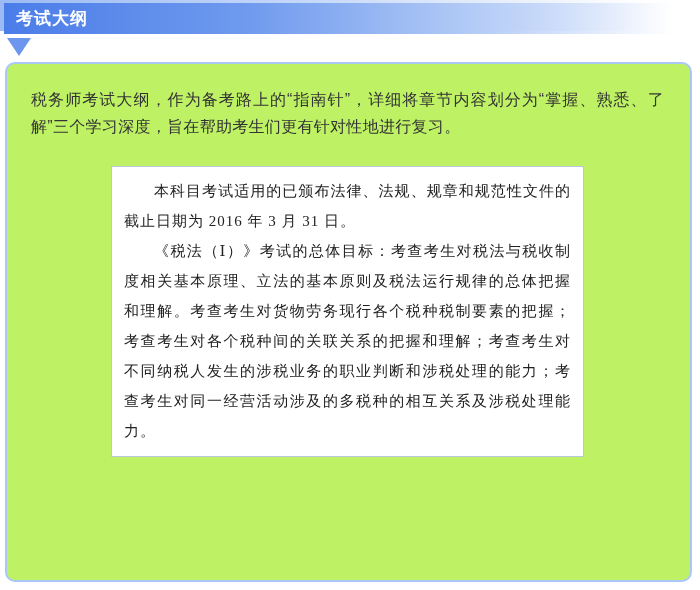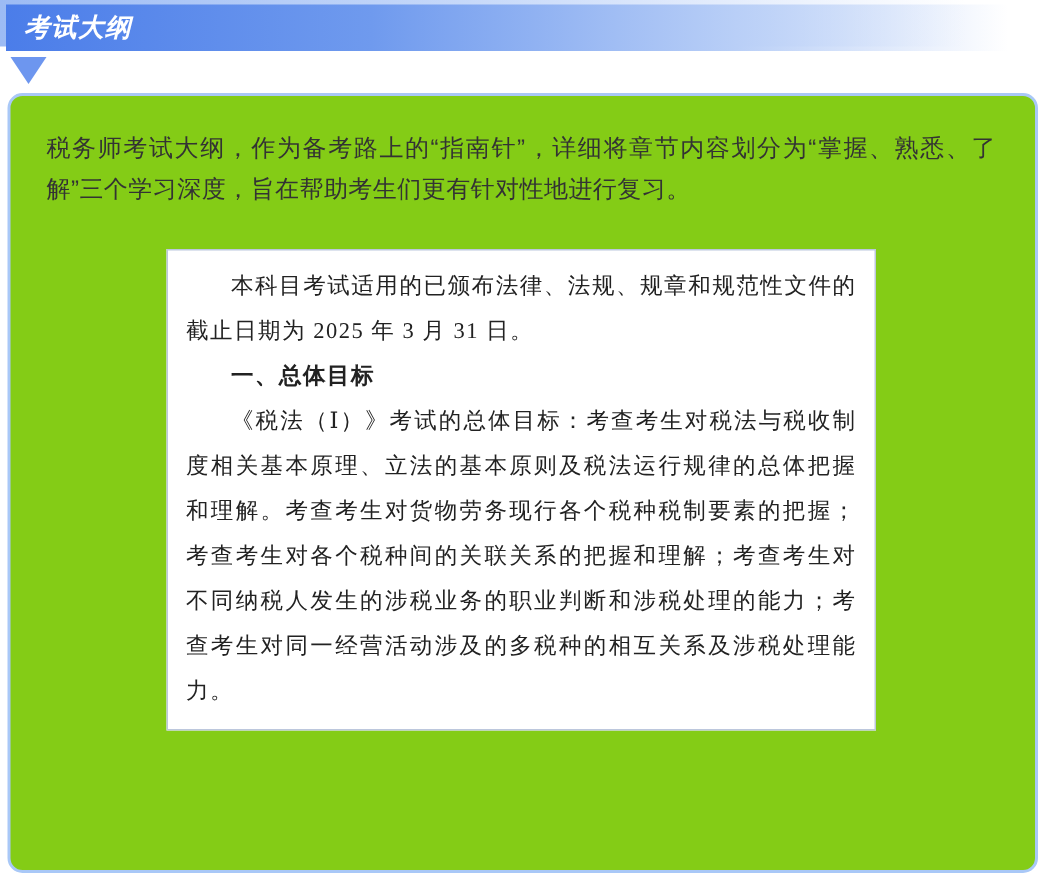--- a/index.html
+++ b/index.html
@@ -2,21 +2,21 @@
 <html><head>
 <meta charset="utf-8">
 <style>
   * { margin: 0; padding: 0; box-sizing: border-box; }
   html, body { width: 700px; height: 590px; background: #ffffff; overflow: hidden; }
   body { font-family: "Liberation Sans", "DejaVu Sans", sans-serif; }
 
   .page { position: relative; width: 700px; height: 590px; background: #ffffff; }
 
   
-  .header { position: relative; height: 34px; width: 100%; font-style: italic; }
+  .header { position: relative; height: 34px; width: 100%; }
   .header-back {
     position: absolute; left: 0; top: 0; width: 100%; height: 31px;
     background: linear-gradient(to right, #9cbbf4 0%, #c7d9f9 45%, rgba(255,255,255,0) 92%);
   }
   .header-bar {
     position: absolute; left: 4px; top: 3px; right: 0; height: 31px;
     background: linear-gradient(to right, #4b7de9 0%, #6f9aee 35%, #b9cff7 70%, rgba(255,255,255,0) 96%);
     display: flex; align-items: center; padding-left: 12px;
   }
   .header-title {
@@ -27,21 +27,21 @@
   .triangle {
     width: 0; height: 0; margin: 4px 0 0 7px;
     border-left: 12px solid transparent;
     border-right: 12px solid transparent;
     border-top: 18px solid #6d96ef;
   }
 
   
   .panel {
     position: absolute; left: 5px; right: 8px; top: 62px; bottom: 8px;
-    background: #84cc16;
+    background: #bef264;
     border: 2px solid #a9c8f7;
     border-radius: 10px;
     padding: 22px 26px 0 24px;
   }
   .intro {
     color: #333333; font-size: 16px; line-height: 27px;
     text-align: justify; letter-spacing: 0.3px;
   }
 
   
@@ -71,20 +71,19 @@
     </div>
   </div>
 
   <div class="triangle"></div>
 
   <div class="panel">
 
     <p class="intro">税务师考试大纲，作为备考路上的“指南针”，详细将章节内容划分为“掌握、熟悉、了解”三个学习深度，旨在帮助考生们更有针对性地进行复习。</p>
 
     <div class="outline-box">
-      <p class="op">本科目考试适用的已颁布法律、法规、规章和规范性文件的截止日期为 2025 年 3 月 31 日。</p>
-      <p class="op oh">一、总体目标</p>
+      <p class="op">本科目考试适用的已颁布法律、法规、规章和规范性文件的截止日期为 2016 年 3 月 31 日。</p>
       <p class="op">《税法（Ⅰ）》考试的总体目标：考查考生对税法与税收制度相关基本原理、立法的基本原则及税法运行规律的总体把握和理解。考查考生对货物劳务现行各个税种税制要素的把握；考查考生对各个税种间的关联关系的把握和理解；考查考生对不同纳税人发生的涉税业务的职业判断和涉税处理的能力；考查考生对同一经营活动涉及的多税种的相互关系及涉税处理能力。</p>
     </div>
 
   </div>
 
 </div>
 
 </body></html>

